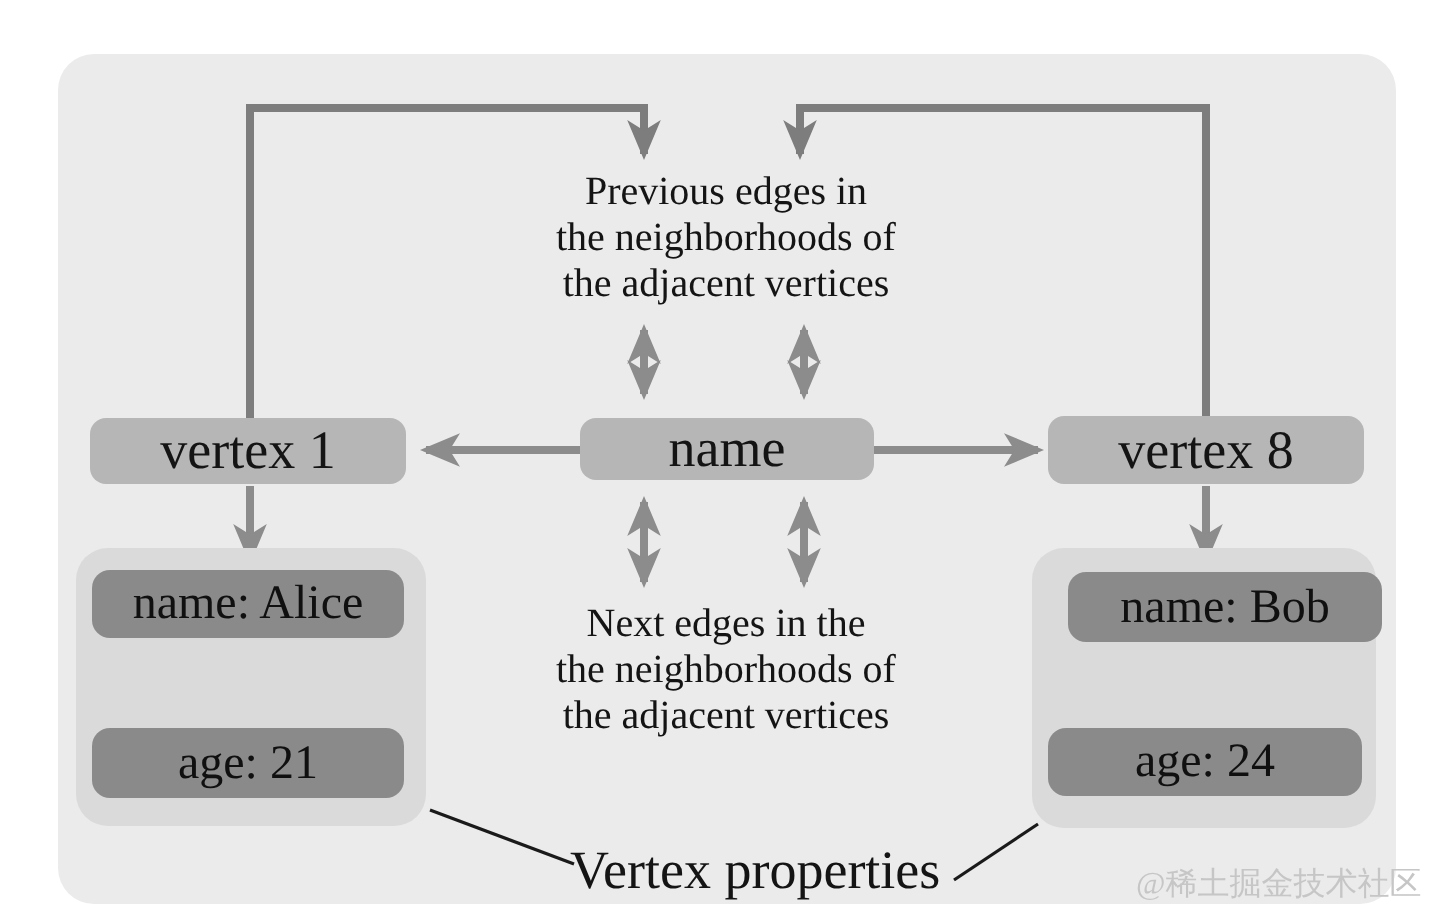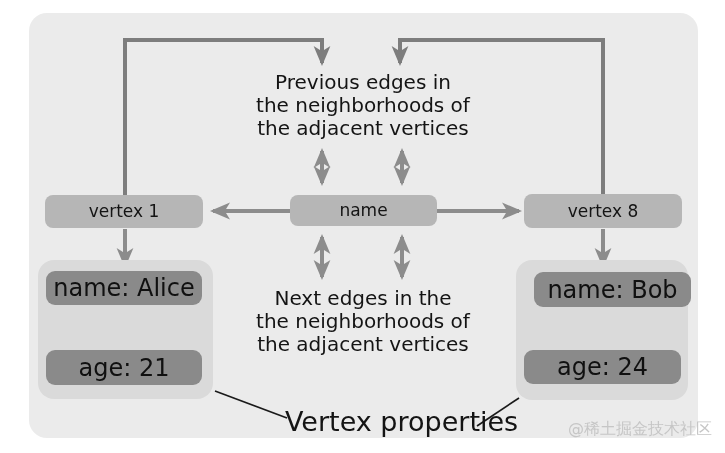--- a/index.html
+++ b/index.html
@@ -1,33 +1,33 @@
 <!DOCTYPE html>
 <html style="--panel_bg: #ebebeb; --node_bg: #b6b6b6; --group_bg: #dadada; --prop_bg: #8a8a8a; --arrow_dark: #7d7d7d; --arrow_mid: #8c8c8c; --text: #141414; --watermark: #c6c6c6;"><head>
 <meta charset="utf-8">
 <style>
   html,body{margin:0;padding:0;}
   body{
     width:725px;height:453px;background:#ffffff;
     font-family:"DejaVu Sans","Liberation Sans",sans-serif;
     position:relative;overflow:hidden;
   }
-  .stage{position:absolute;left:0;top:0;width:725px;height:325px;}
+  .stage{position:absolute;left:0;top:14px;width:725px;height:325px;font-family:Liberation Serif, serif;}
   .panel{
     position:absolute;left:29px;top:13px;width:669px;height:425px;
     background:var(--panel_bg,#ebebeb);border-radius:18px;
   }
   .overlay{position:absolute;left:0;top:0;width:725px;height:453px;pointer-events:none;}
   .connector{stroke:var(--arrow_dark,#7d7d7d);stroke-width:4;fill:none;}
   .shortarrow{stroke:var(--arrow_mid,#8c8c8c);stroke-width:4;fill:none;}
   .pointer{stroke:#1a1a1a;stroke-width:1.6;fill:none;}
   .node{
     position:absolute;display:flex;align-items:center;justify-content:center;
     background:var(--node_bg,#b6b6b6);border-radius:8px;
-    color:var(--text,#141414);font-size:17px;line-height:1;
+    color:var(--text,#141414);font-size:27px;line-height:1;
   }
   .prop-group{
     position:absolute;background:var(--group_bg,#dadada);border-radius:16px;
   }
   .prop-box{
     position:absolute;display:flex;align-items:center;justify-content:center;
     background:var(--prop_bg,#8a8a8a);border-radius:9px;
     color:#101010;font-size:24px;line-height:1;
   }
   .note{

